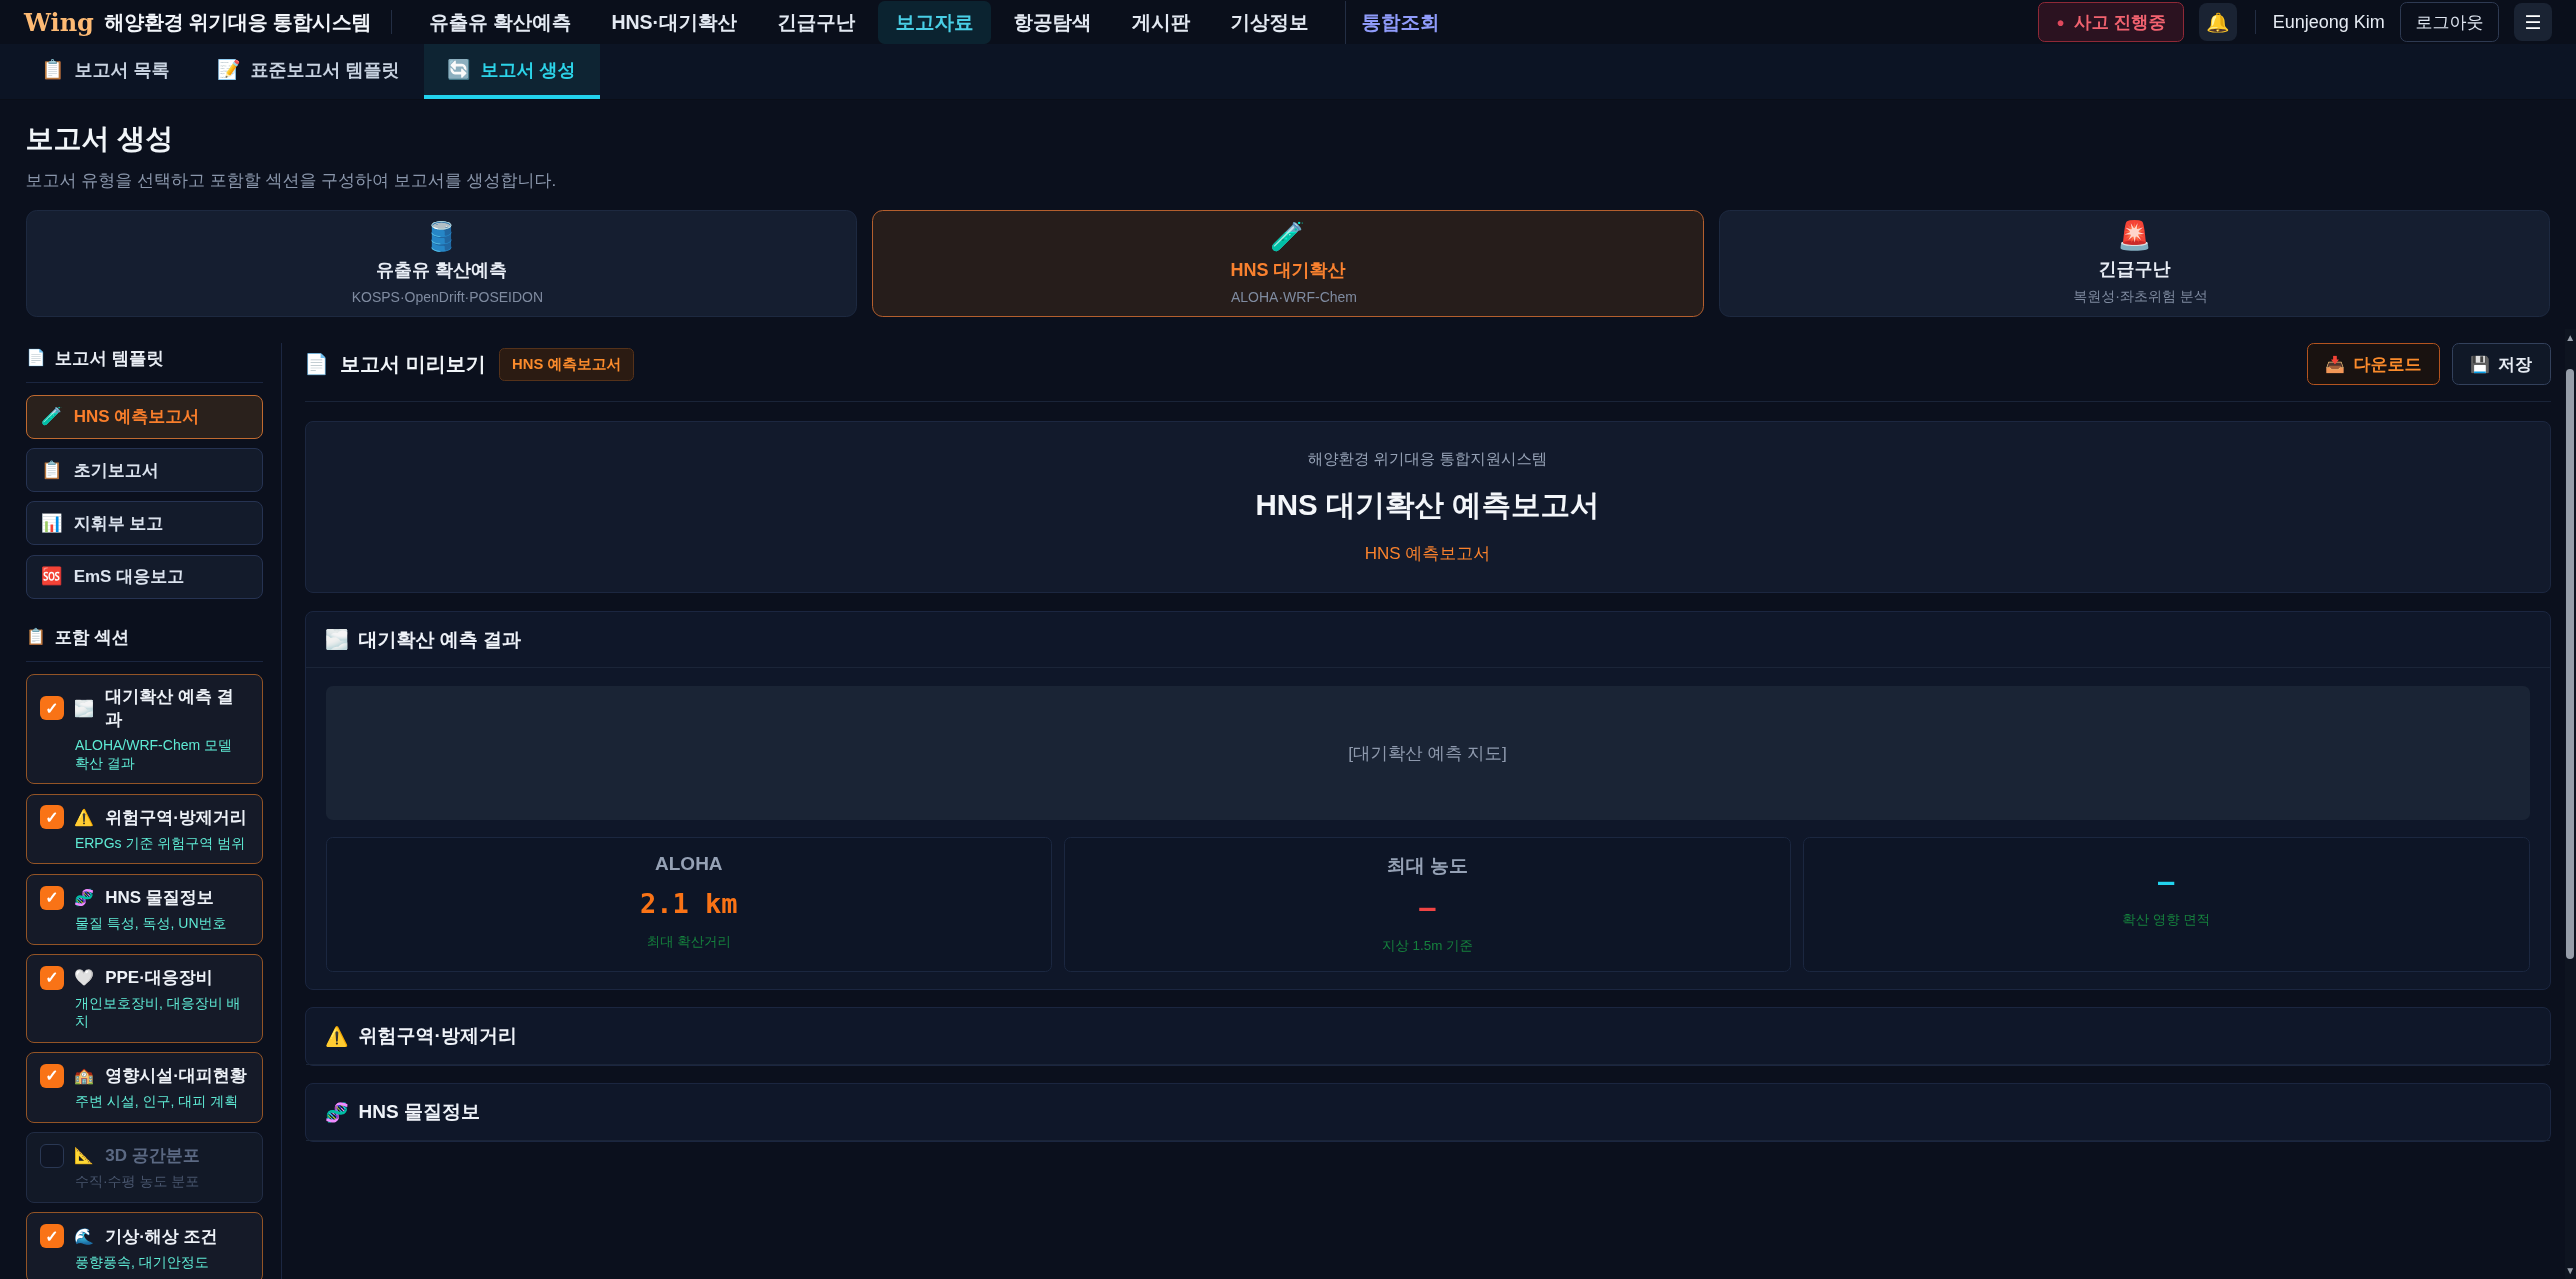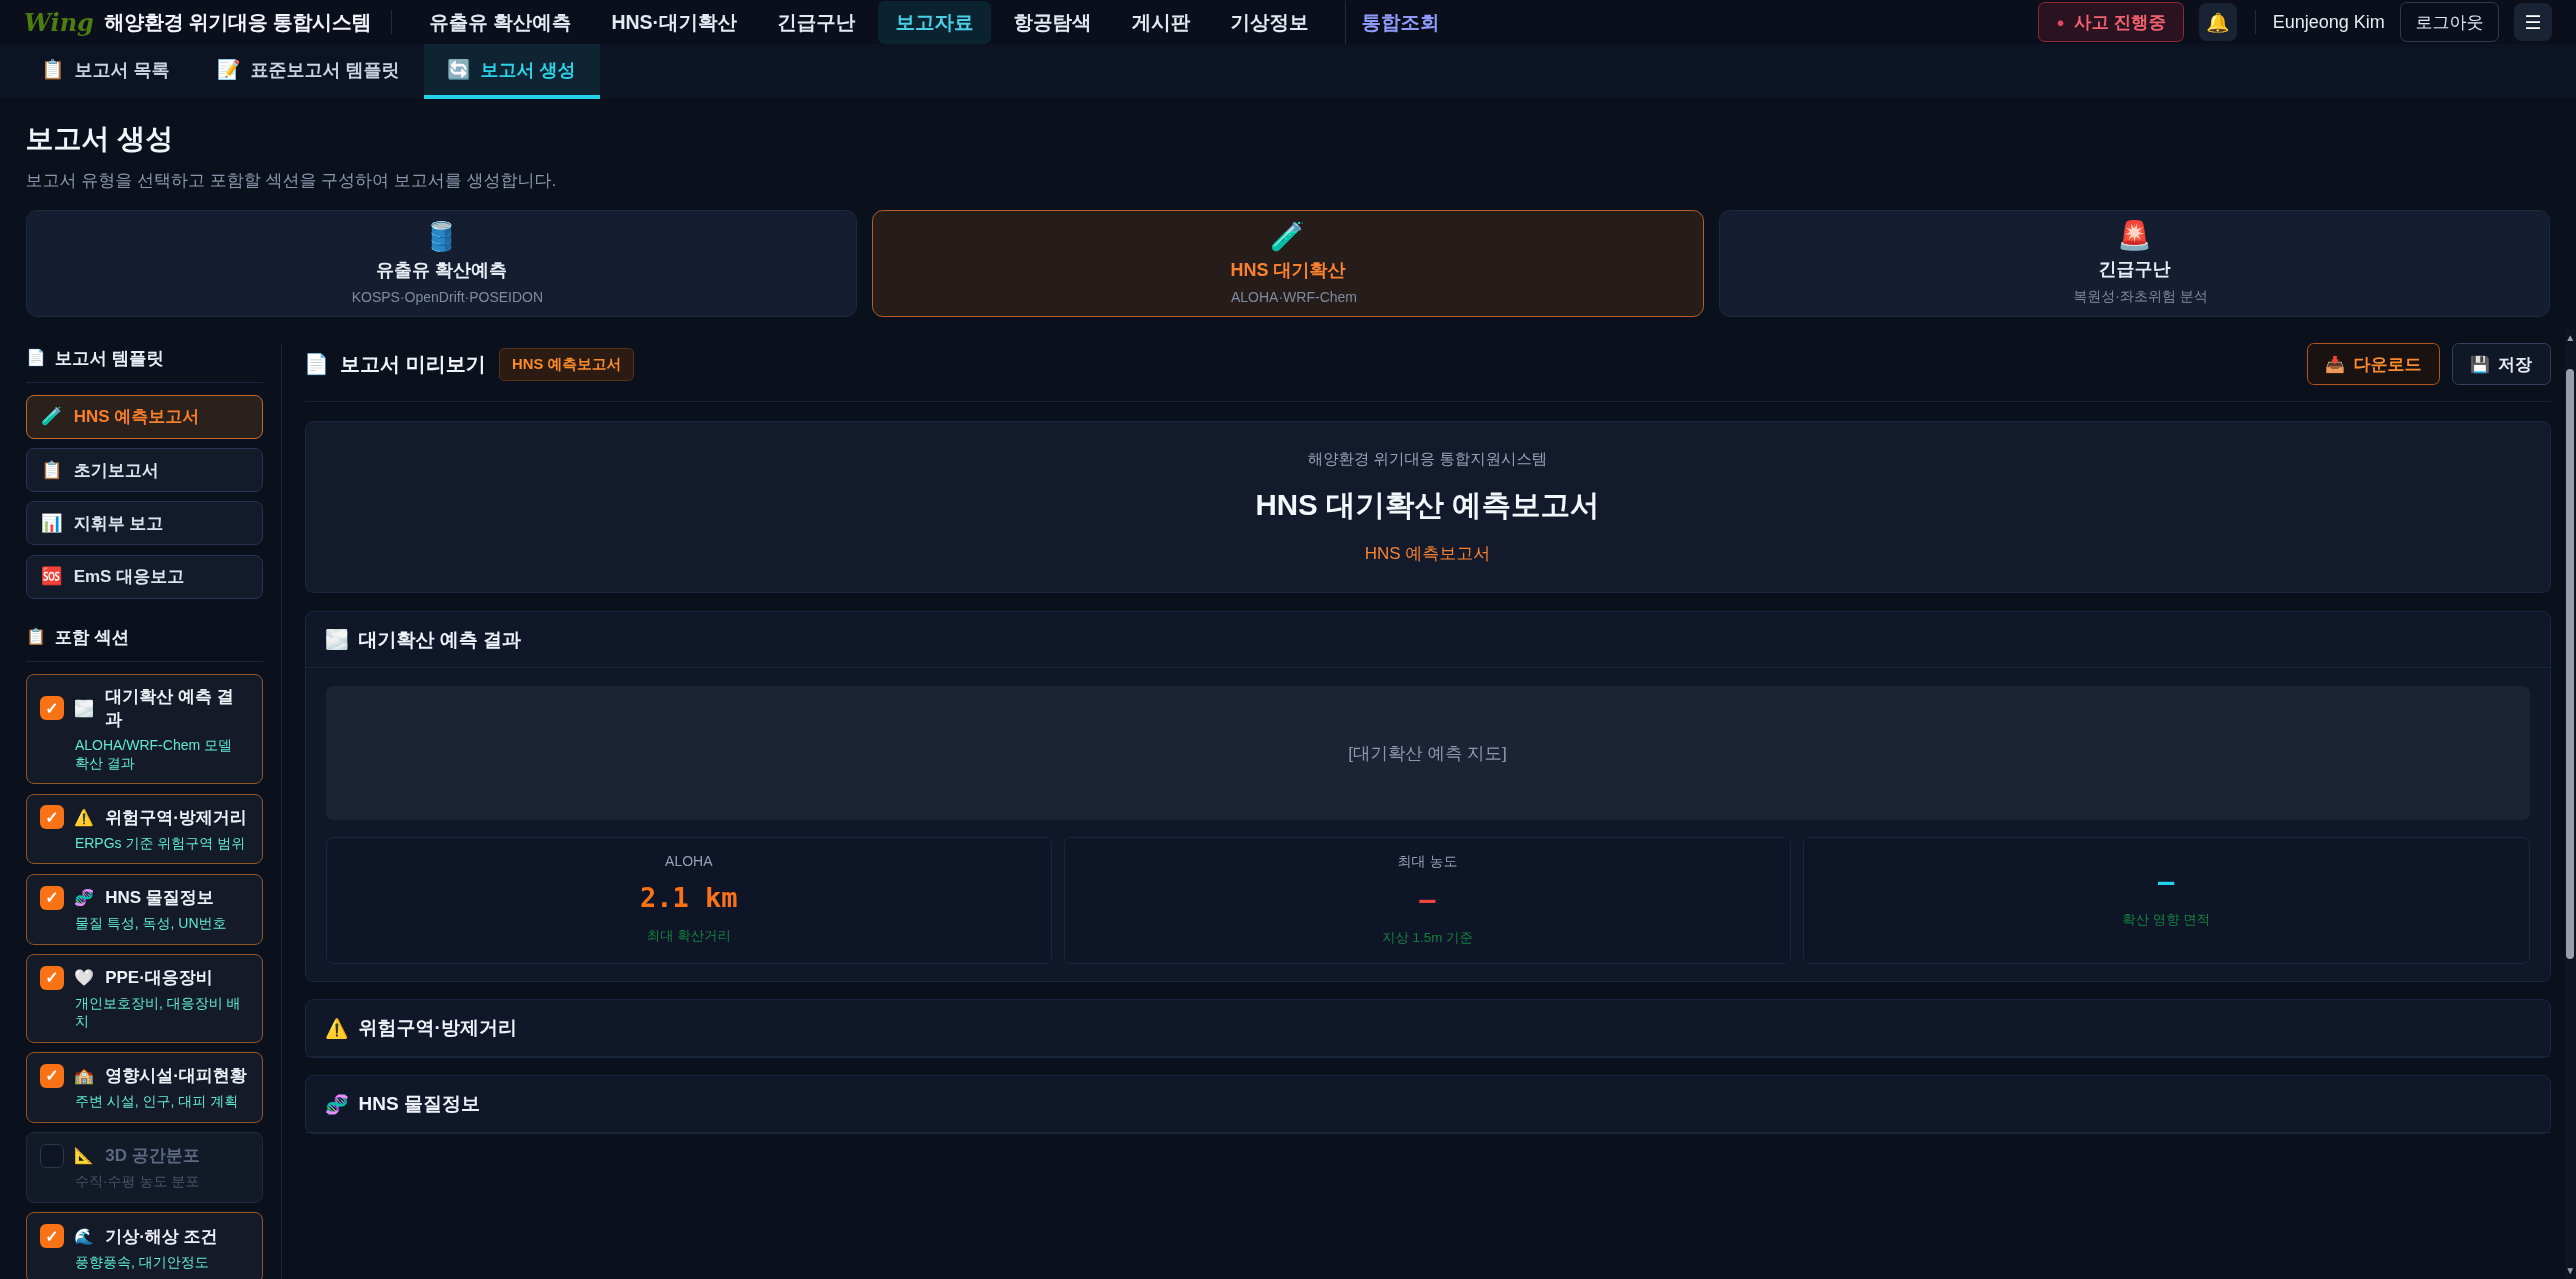--- a/index.html
+++ b/index.html
@@ -2,21 +2,21 @@
 <html style="font-size:10.7px"><head>
 <meta charset="utf-8">
 <style>
   * { margin:0; padding:0; box-sizing:border-box; }
   html,body { width:2576px; height:1279px; overflow:hidden; background:#0b101d;
     font-family:"Liberation Sans", sans-serif; color:#e2e8f0; }
 
   
   .topbar { height:44px; background:#0a0f1b; display:flex; align-items:center; padding:0 24px; }
   .logo-wrap { display:flex; align-items:center; gap:10.7px; }
-  .logo-glyph { font-family:"DejaVu Serif", serif; font-style:italic; font-weight:bold; font-size:24px; color:#4d7c0f;text-align:center; }
+  .logo-glyph { font-family:"DejaVu Serif", serif; font-weight:bold; font-size:24px; color:#fdba74;text-align:center; }
   .app-title { font-size:20px; font-weight:bold; color:#f2f5fa; letter-spacing:-0.3px; }
   .vsep { width:0.7px; height:24px; background:#232e44; margin:0 20px; }
   .nav { display:flex; align-items:center; gap:5.4px; }
   .nav-item { font-size:19.5px; font-weight:bold; color:#e3e9f2; padding:8px 17.4px; border-radius:6.7px; cursor:pointer; white-space:nowrap; }
   .nav-item.active { color:#49cfe6; background:rgba(34,211,238,.10); }
   .nav-item.secondary { color:#8f9bfa; }
   .sep-left { border-left:0.7px solid #232e44; margin-left:13.4px; padding-left:16px; border-radius:0; }
   .top-right { margin-left:auto; display:flex; align-items:center; gap:14.8px; }
   .incident-badge { display:flex; align-items:center; gap:9.4px; padding:6.7px 17.4px; border:0.7px solid #8f2937; background:#2b1220; color:#f1626f; border-radius:6.7px; font-size:17.4px; font-weight:bold; }
   .incident-dot { font-size:13.4px; color:#e0485c; }
@@ -82,21 +82,21 @@
   .doc-title { margin-top:16px; font-size:29.5px; font-weight:bold; color:#f3f6fa; }
   .doc-sub { margin-top:16px; font-size:17px; color:#f9822d; }
 
   .section-card { background:#0f1729; border:0.7px solid #1b2640; border-radius:8px; }
   .section-head { padding:14.8px 20px; border-bottom:0.7px solid #1b2538; display:flex; align-items:center; gap:9.4px; font-size:19px; font-weight:bold; color:#eef2f8; }
   .section-body { padding:17.4px 20px 17.4px 20px; }
   .map-box { background:#1a2435; border-radius:6.7px; height:134px; display:flex; align-items:center; justify-content:center; font-size:17.4px; color:#8e99ad; }
   .stat-row { display:grid; grid-template-columns:repeat(3,1fr); gap:12px; }
   .map-box + .stat-row { margin-top:17.4px; }
   .stat { background:#0d1526; border:0.7px solid #1b2740; border-radius:6.7px; padding:14.8px 0 16px 0; text-align:center; }
-  .stat-label { font-size:14px; color:#95a1b5; font-weight:normal; }
+  .stat-label { font-size:19px; color:#95a1b5; font-weight:bold; }
   .stat-value { margin:13.4px 0; font-family:"DejaVu Sans Mono", monospace; font-size:27px; font-weight:bold; }
   .stat-sub { font-size:13.4px; color:#15803d; }
 
   
   .scrollbar { position:absolute; right:0; top:329px; bottom:0; width:11.4px; background:#0e1420; }
   .sb-thumb { position:absolute; left:1.3px; right:2px; top:40px; height:590px; background:#979ea9; border-radius:4px; }
   .sb-arrow { position:absolute; left:0; width:11.4px; text-align:center; font-size:10px; color:#979ea9; }
   .sb-arrow.up { top:2.7px; }
   .sb-arrow.down { bottom:2.7px; }
 </style>

